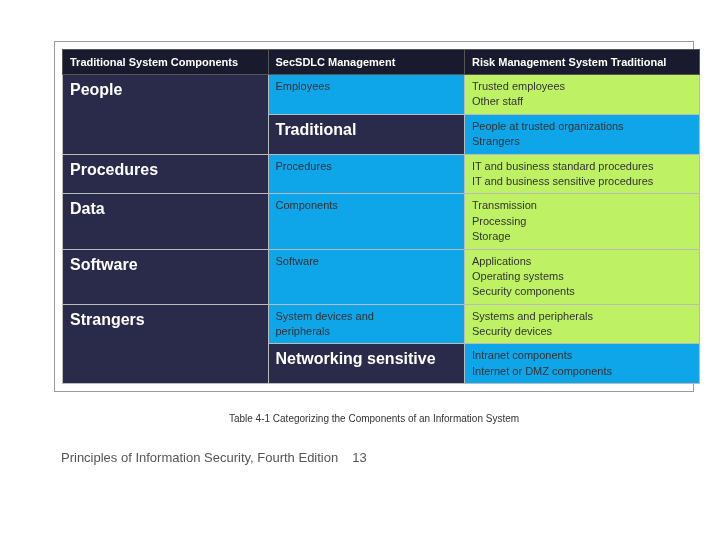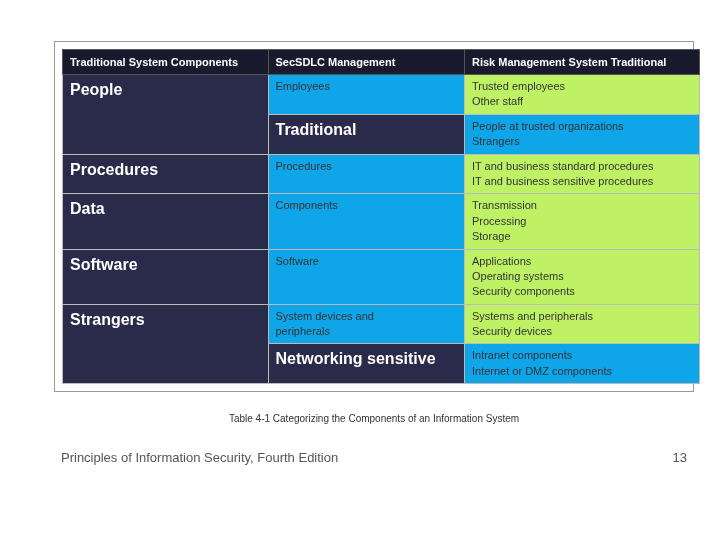--- a/index.html
+++ b/index.html
@@ -67,21 +67,20 @@
       margin-top: 14px;
       font-size: 10px;
       color: #333;
       text-align: center;
       font-weight: normal;
     }
 
     .footer {
       width: 640px;
       display: flex;
-      justify-content: space-between;
       margin-top: 12px;
       font-size: 13px;
       color: #555;
     }
   </style>
 </head>
 <body>
 
 <div class="table-container">
   <table>

